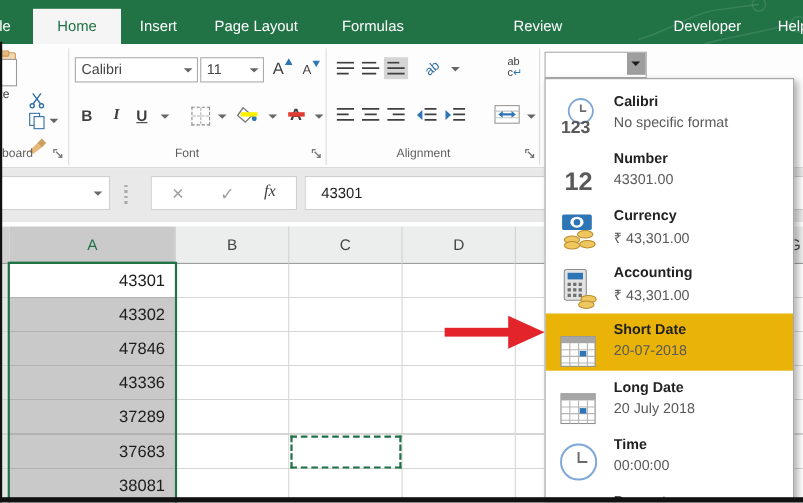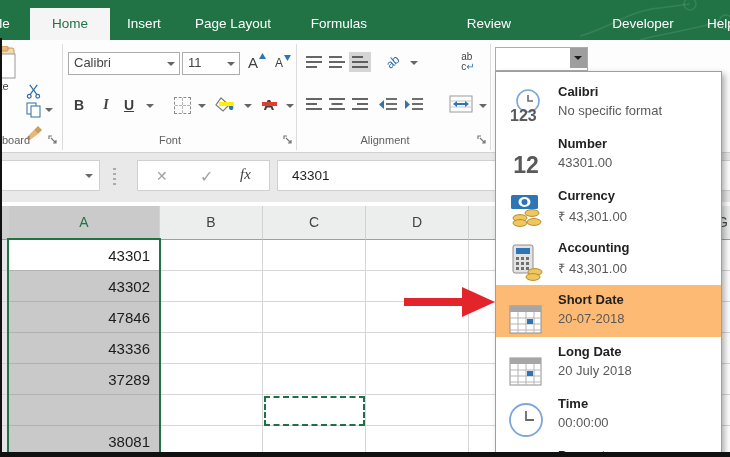--- a/index.html
+++ b/index.html
@@ -37,21 +37,21 @@
   .grid{position:absolute;left:0;top:202px;width:730px;height:255px;background:#fff;}
   .hdr{position:absolute;top:4px;height:34px;background:#eceded;border-bottom:1px solid #9e9e9e;box-sizing:border-box;
        font-size:14px;color:#444;text-align:center;line-height:32px;}
   .rowlines{background:repeating-linear-gradient(to bottom,transparent 0 30px,#d6d6d6 30px 31px);}
   .rowlines-dark{background:repeating-linear-gradient(to bottom,transparent 0 30px,#b2b2b2 30px 31px);}
   .cellval{position:absolute;width:141px;text-align:right;font-size:15px;color:#1c1c1c;line-height:31px;}
   
   .menu{position:absolute;left:495px;top:71px;width:227px;height:386px;background:#fff;
         border:1px solid #9e9e9e;box-sizing:border-box;box-shadow:3px 3px 6px rgba(0,0,0,.3);overflow:hidden;}
   .mitem{position:absolute;left:0;width:225px;height:52px;cursor:pointer;}
-  .mitem.hl{background:#fdba74;}
+  .mitem.hl{background:#eab308;}
   .mtitle{position:absolute;left:62px;top:7px;font-size:13px;font-weight:bold;color:#222;}
   .msample{position:absolute;left:62px;top:26px;font-size:13px;color:#595959;}
   .micon{position:absolute;left:4px;top:2px;width:52px;height:48px;display:flex;align-items:flex-end;justify-content:center;}
   .icon-num{font-size:23px;font-weight:bold;color:#595959;}
   
   .blackedge-l{position:absolute;left:0;top:38px;width:2px;height:419px;background:#111;}
   .blackedge-b{position:absolute;left:0;top:452px;width:730px;height:5px;background:#111;}
 </style>
 </head>
 <body>
@@ -344,20 +344,21 @@
     <div class="abs rowlines" style="left:722px;top:38px;width:8px;height:217px"></div>
 
     <div class="abs rowlines-dark" style="left:9px;top:38px;width:150px;height:217px;background-color:#c9c9c9"></div>
     <div class="abs" style="left:9px;top:38px;width:150px;height:30px;background:#fff"></div>
 
     <span class="cellval" style="left:9px;top:38px">43301</span>
     <span class="cellval" style="left:9px;top:69px">43302</span>
     <span class="cellval" style="left:9px;top:100px">47846</span>
     <span class="cellval" style="left:9px;top:131px">43336</span>
     <span class="cellval" style="left:9px;top:162px">37289</span>
+    <span class="cellval" style="left:9px;top:193px">37683</span>
     <span class="cellval" style="left:9px;top:224px">38081</span>
 
     <div class="abs" style="left:7px;top:36px;width:150px;height:221px;border:2px solid #217346"></div>
 
     <div class="abs" style="left:264px;top:194px;width:97px;height:26px;border:2px dashed #1e7145"></div>
   </div>
 
   <svg class="abs" style="left:404px;top:285px;z-index:7" width="92" height="34" viewBox="0 0 92 34">
     <rect x="0" y="13" width="60" height="8" fill="#e3242b"></rect>
     <path d="M58 2 L91 17 L58 32 Z" fill="#e3242b"></path>

